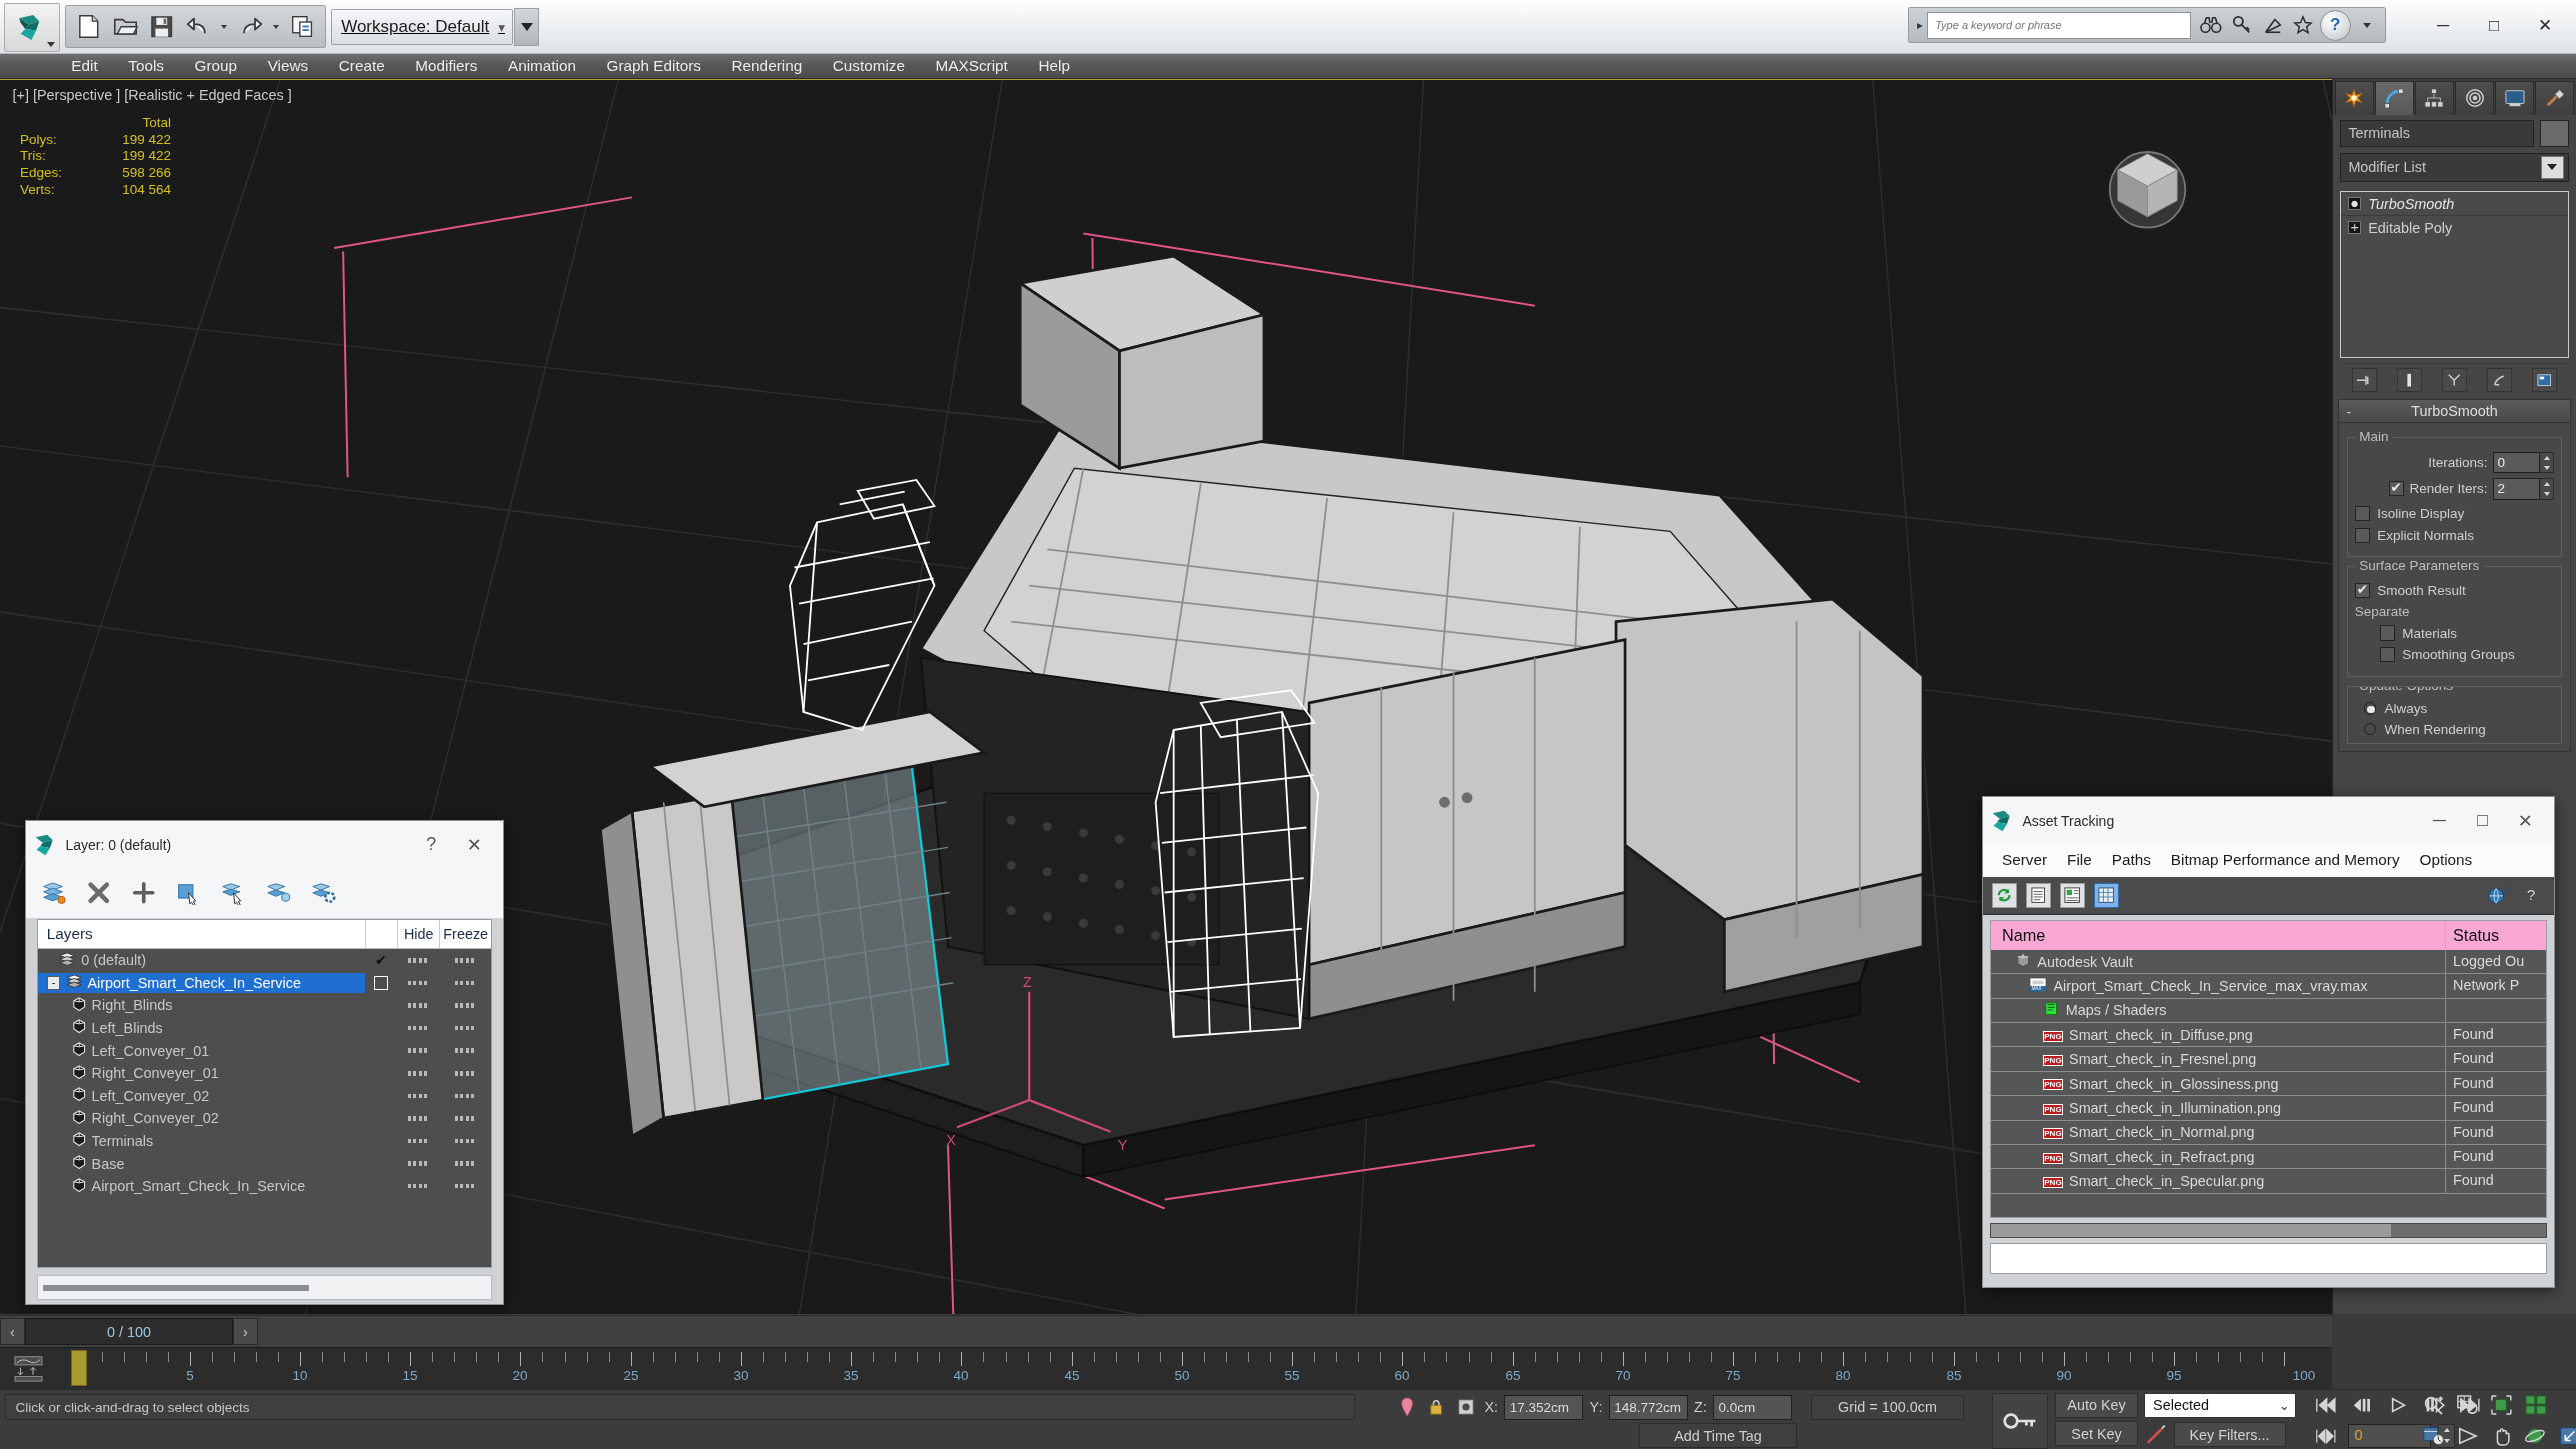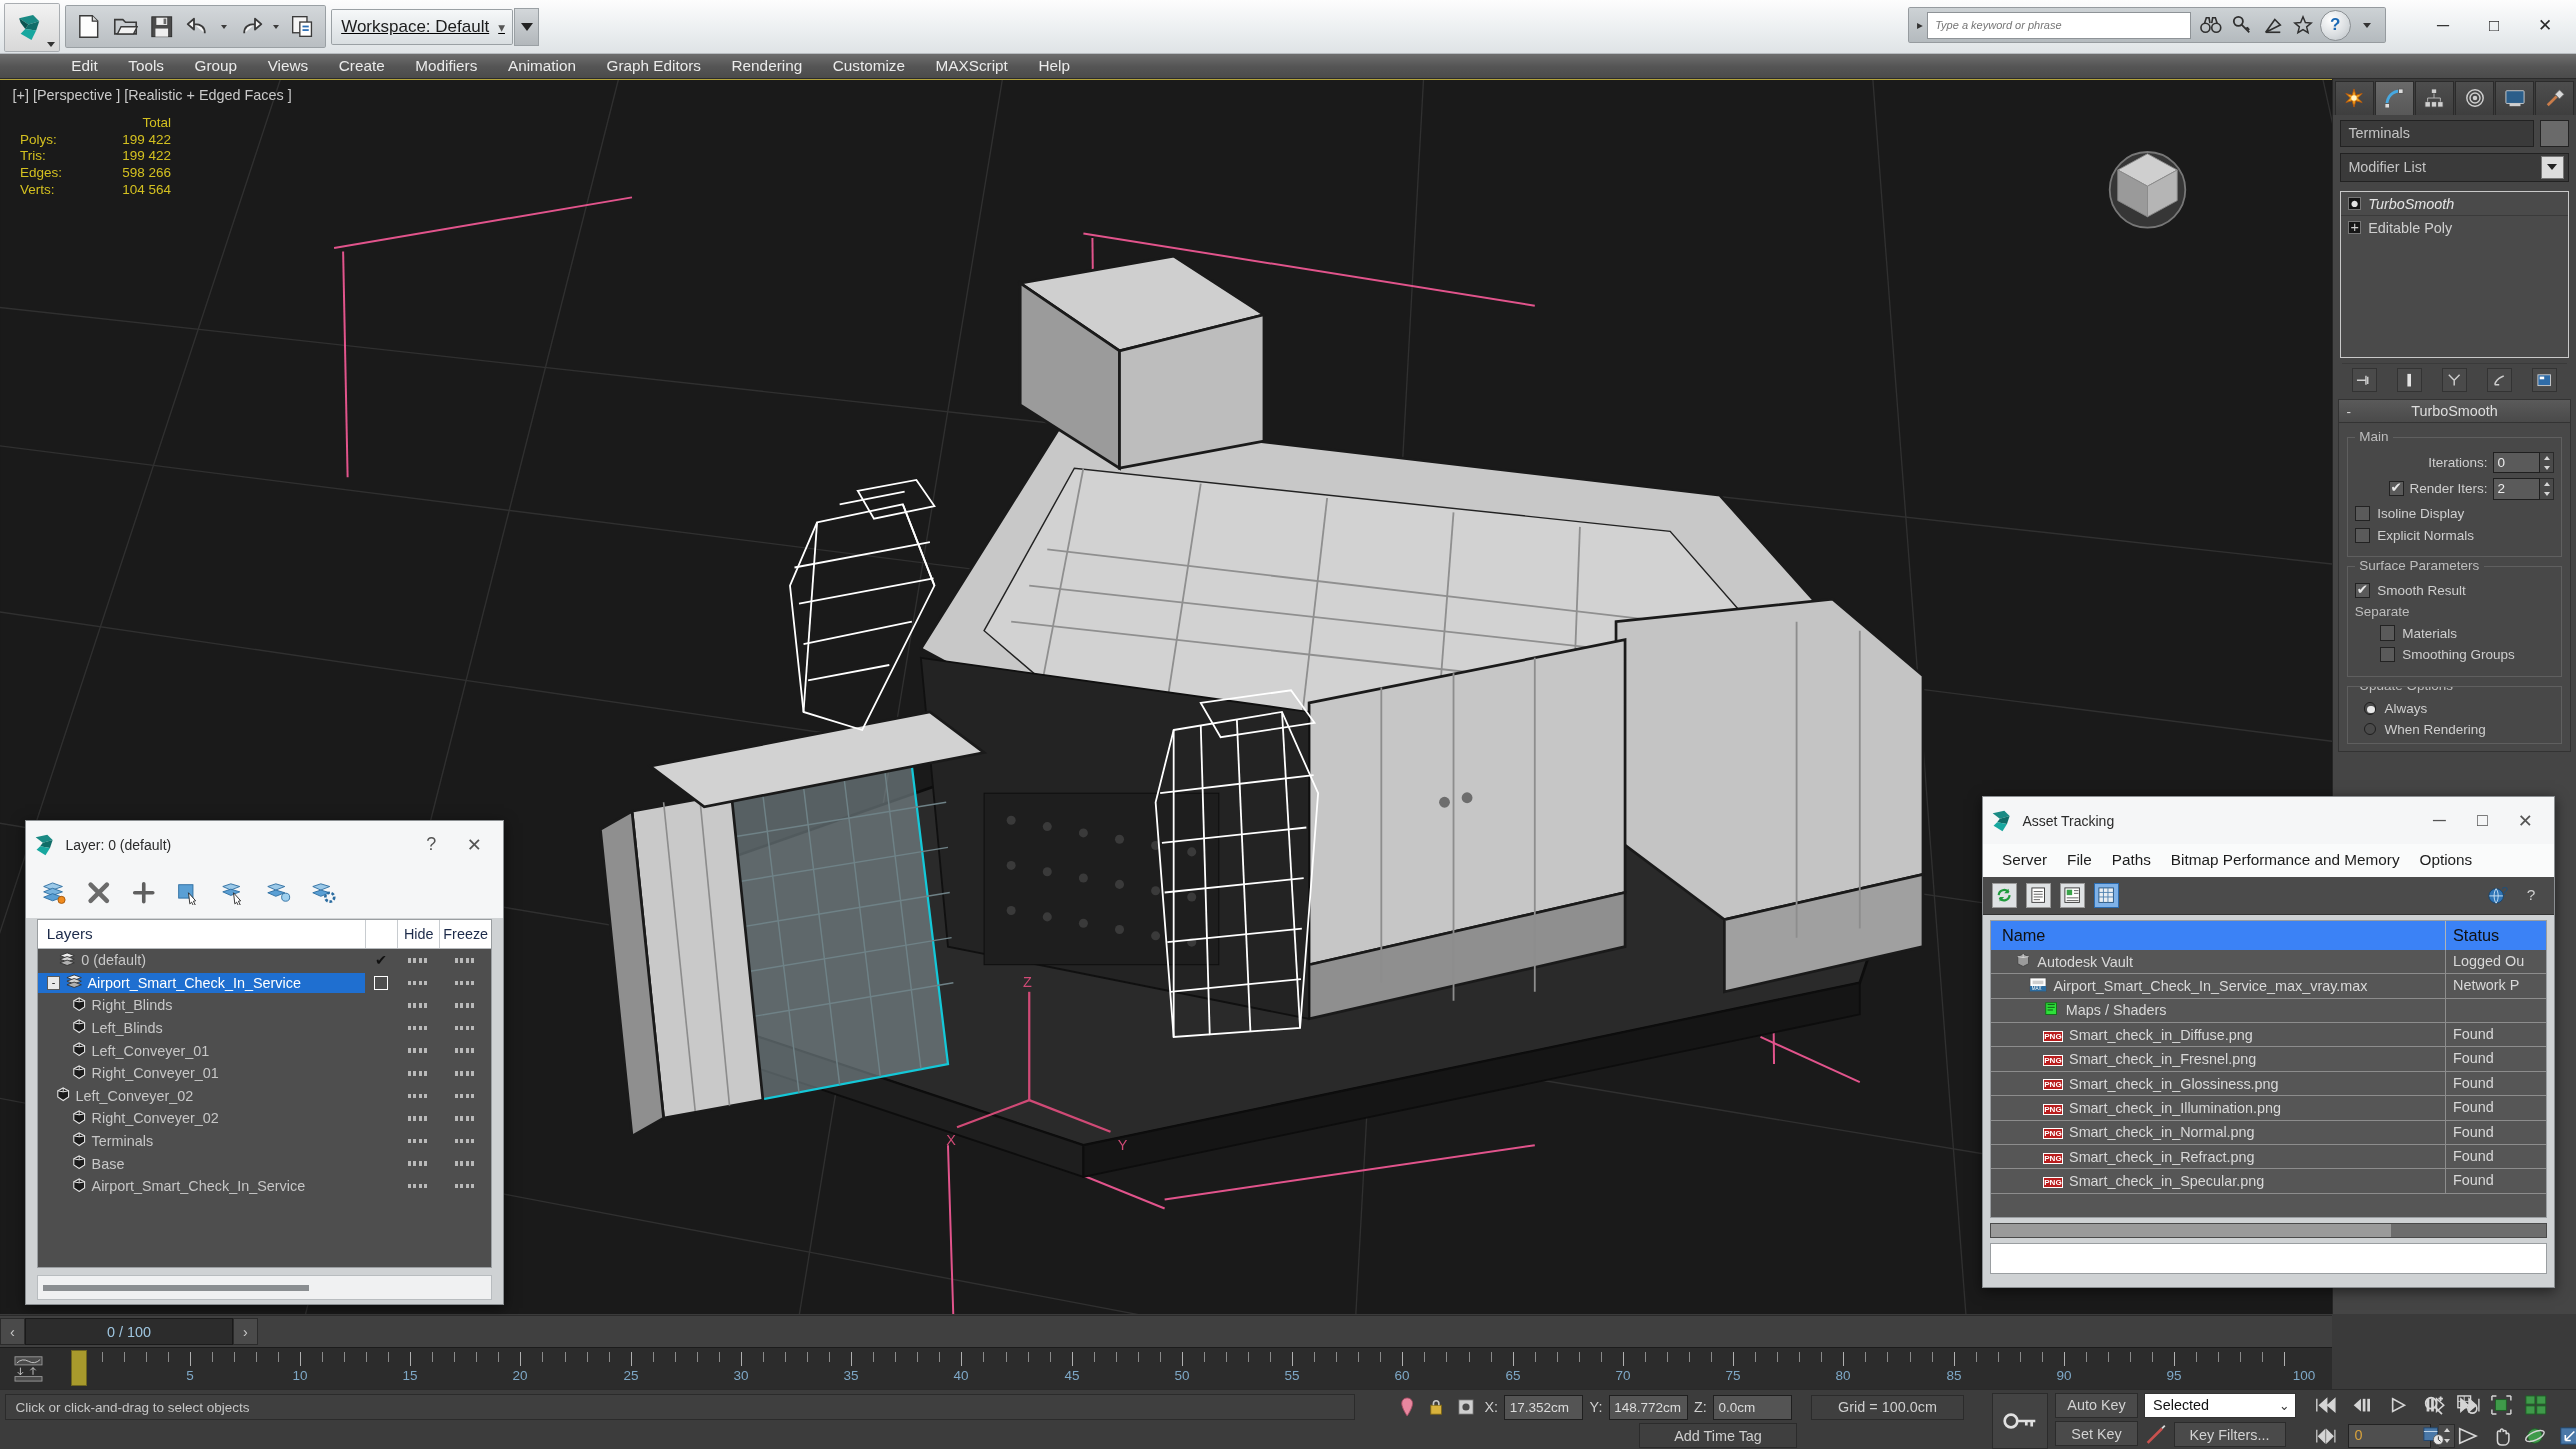--- a/index.html
+++ b/index.html
@@ -209,21 +209,21 @@
   }
   .amenu { height:32.5px; background:#fafbfb; display:flex; align-items:center; padding-left:9px; gap:0; }
   .amenu span { font-size:15.3px; color:#1c1c1c; padding:0 10px; }
   .atoolbar { height:38px; background:#4b4b4b; display:flex; align-items:center;
      padding:0 9px; gap:9px; border-bottom:0.9px solid #333; }
   .atool { width:25px;height:25px; display:flex;align-items:center;justify-content:center;
      background:#dfe2e4; border:0.9px solid #999; }
   .atool.sel { background:#7fb2e8; border:0.9px solid #2b6cb0; }
   .aright { margin-left:auto; display:flex; gap:9px; }
   .agrid { margin:5.4px 7.2px 0 7.2px; border:0.9px solid #9a9ea1; background:#565656; height:298px; }
-  .ahead { display:flex; background:#3b82f6; height:29px; align-items:center; }
+  .ahead { display:flex; background:#f9a8d4; height:29px; align-items:center; }
   .ahead .n { flex:1; padding-left:10.8px; font-size:16.3px; color:#101010; }
   .ahead .s { width:101px; padding-left:7.2px; font-size:16.3px; color:#101010; border-left:0.9px solid #b0b4b7; height:100%; line-height:28px; }
   .arow { display:flex; height:24.4px; align-items:center; border-bottom:0.9px solid #8d8d8d; }
   .arow .n { flex:1; display:flex; align-items:center; gap:6.3px; font-size:14.4px; color:#d9d9d9; }
   .arow .s { width:101px; padding-left:7.2px; font-size:14.4px; color:#d9d9d9;
      border-left:0.9px solid #8d8d8d; height:100%; line-height:23.5px; overflow:hidden; white-space:nowrap; }
   .pngico { width:18px;height:15.3px; background:#b91d1d; border:0.9px solid #fff;
      color:#fff; font-size:8.1px; font-weight:bold; line-height:14.4px; text-align:center; flex:none; }
   .ascroll { margin:5.4px 7.2px; height:14.4px; background:#6d6d6d; border:0.9px solid #4a4a4a; }
   .ascroll .bar { height:100%; width:72%; background:#9a9a9a; }
@@ -967,21 +967,21 @@
             </div>
             <div class="chk"></div>
             <div class="hd">
               <span class="dots"></span>
             </div>
             <div class="fz">
               <span class="dots"></span>
             </div>
           </div>
           <div class="lrow">
-            <div class="n" style="padding-left:18px">
+            <div class="n" style="padding-left:34px">
               <span><svg width="14.4" height="14.4" viewBox="0 0 16 16">
                   <path d="M8 1l6 3.2v7L8 15l-6-3.8v-7z" fill="#1b1b1b" stroke="#e6e6e6" stroke-width="1.2"></path>
                   <path d="M8 1v4.4M8 5.4L2 4.2M8 5.4l6-1.2" stroke="#e6e6e6" stroke-width="1.1" fill="none"></path>
                 </svg></span>
               <span>Left_Conveyer_02</span>
             </div>
             <div class="chk"></div>
             <div class="hd">
               <span class="dots"></span>
             </div>

